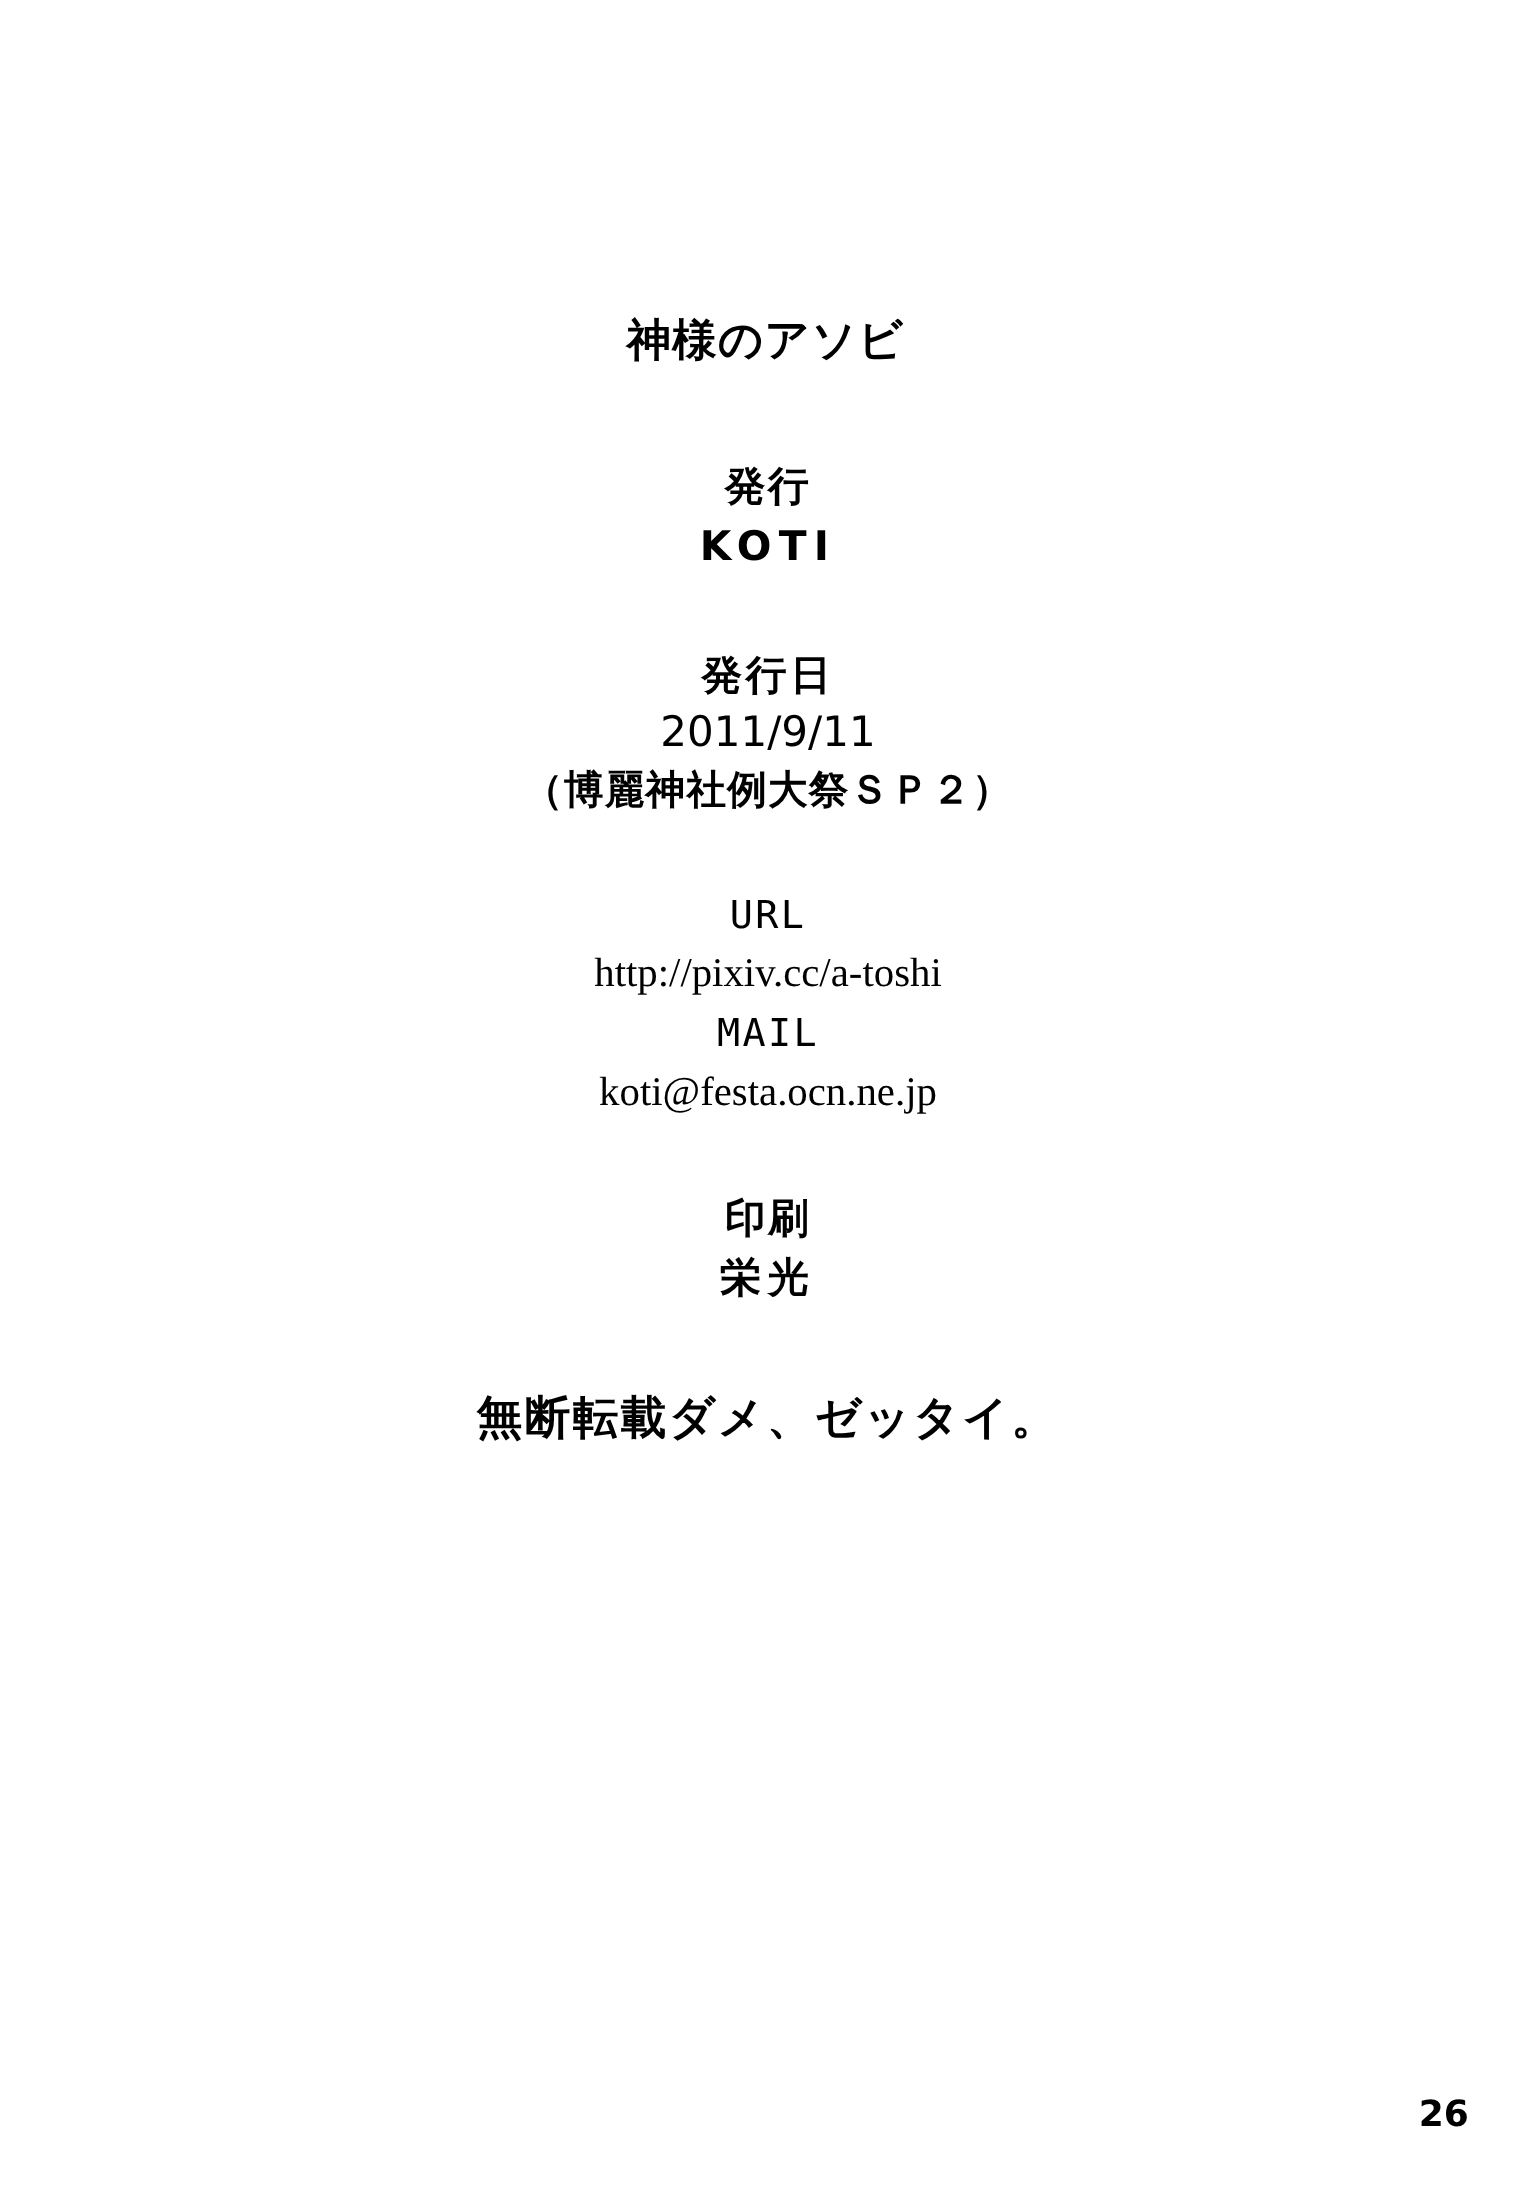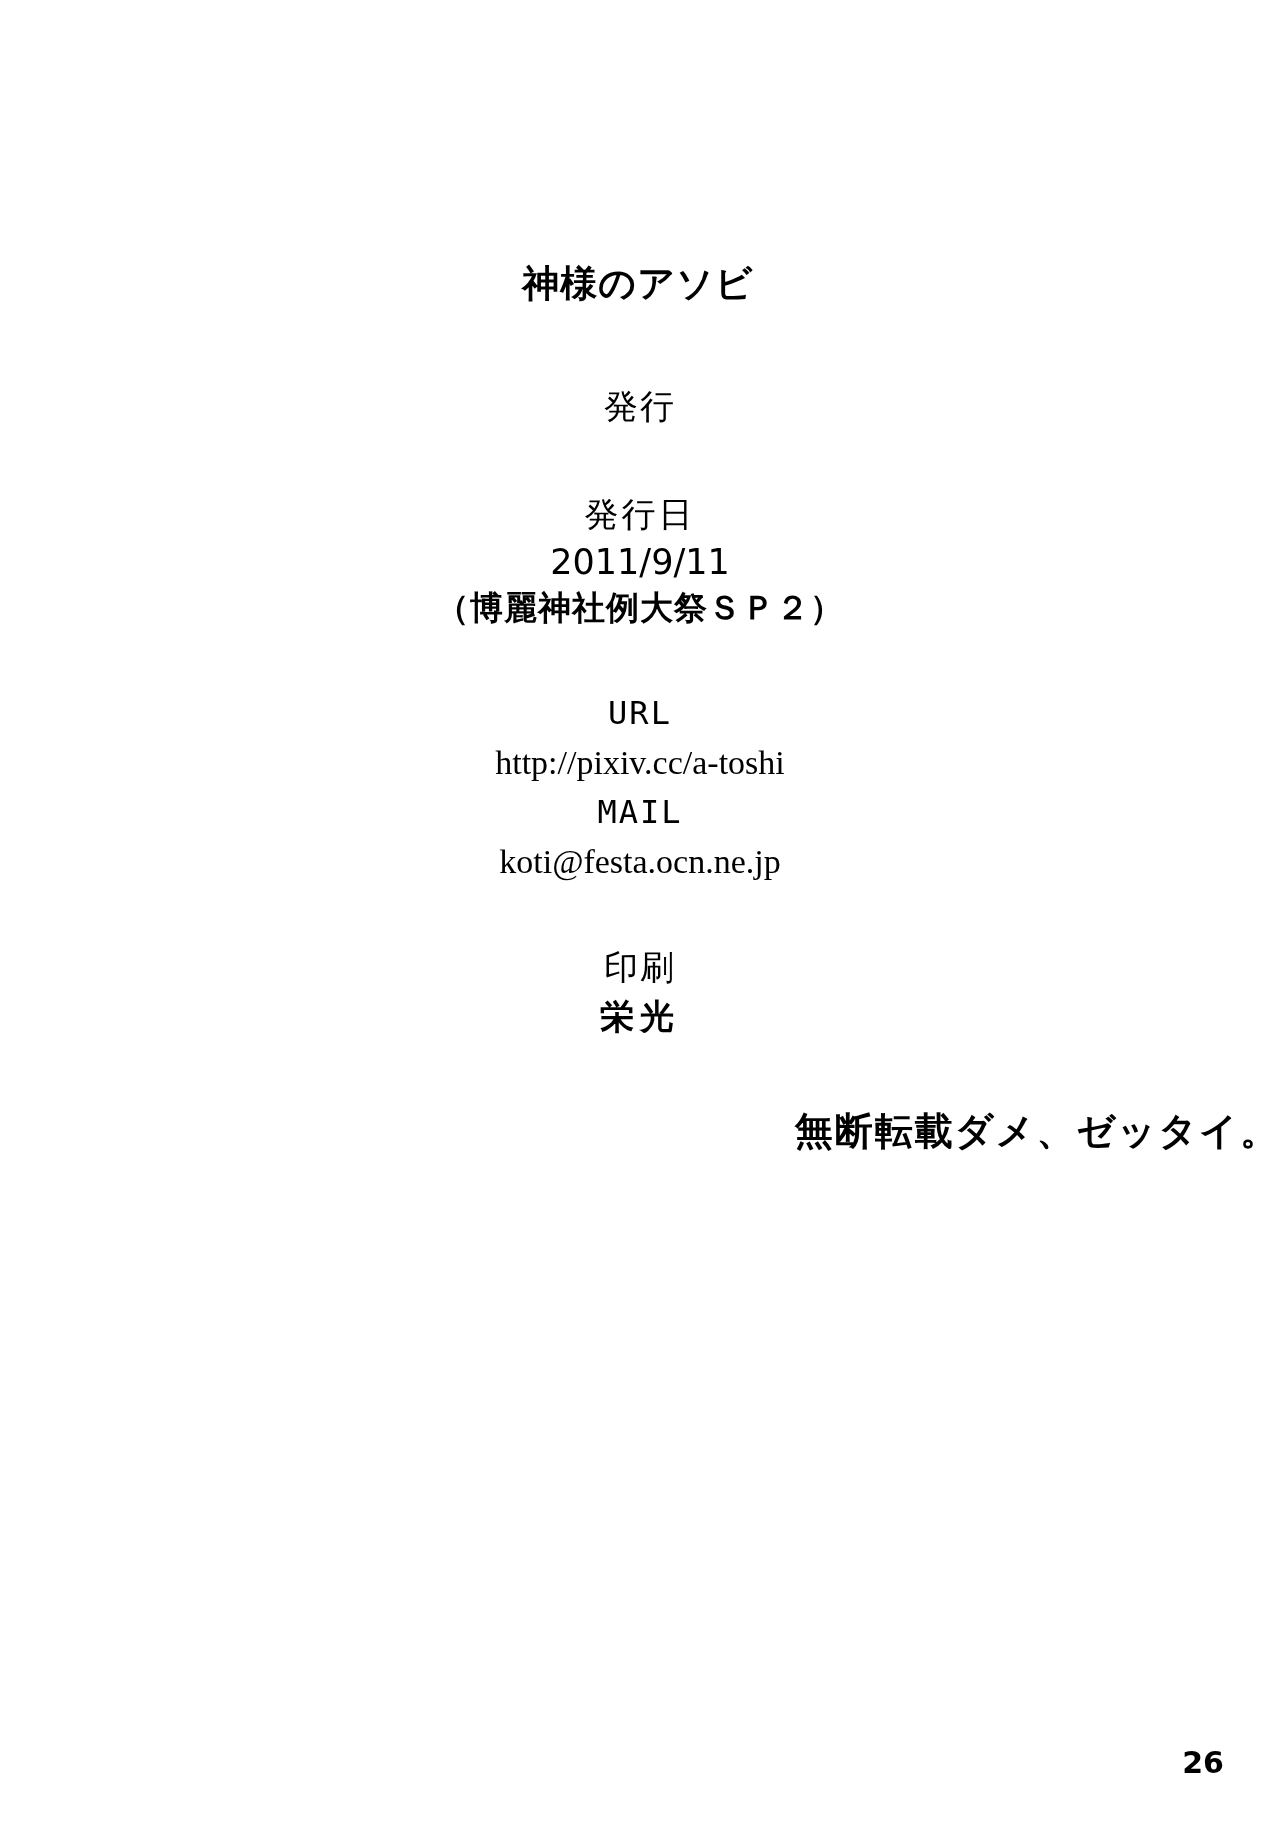--- a/index.html
+++ b/index.html
@@ -33,21 +33,21 @@
     font-size: 37px;
     letter-spacing: 1px;
     line-height: 1.2;
     margin: 0 4px 76px 0;
   }
   .block {
     margin: 0 0 58px 0;
   }
   .label-jp {
     font-family: "DejaVu Sans", sans-serif;
-    font-weight: normal;
+    font-weight: bold;
     font-size: 34px;
     letter-spacing: 2px;
     line-height: 1.45;
   }
   .value-jp {
     font-family: "DejaVu Sans", sans-serif;
     font-weight: bold;
     font-size: 34px;
     letter-spacing: 6px;
     line-height: 1.45;
@@ -80,21 +80,20 @@
   }
   .url-block { margin-bottom: 56px; }
   .print-block { margin-bottom: 66px; }
   .notice {
     font-family: "DejaVu Sans", sans-serif;
     font-weight: bold;
     font-size: 38px;
     letter-spacing: 2px;
     line-height: 1.3;
     margin-top: 6px;
-    text-align: right;
   }
   .page-number {
     position: absolute;
     right: 56px;
     bottom: 53px;
     font-family: "DejaVu Sans", sans-serif;
     font-weight: bold;
     font-size: 30px;
     letter-spacing: 0px;
   }
@@ -103,20 +102,21 @@
 <body>
 
 <div class="page">
 
   <div class="colophon">
 
     <div class="title">神様のアソビ</div>
 
     <div class="block">
       <div class="label-jp">発行</div>
+      <div class="value-jp">KOTI</div>
     </div>
 
     <div class="block">
     </div>
 
     <div class="block date-block">
       <div class="label-jp">発行日</div>
       <div class="date-value">2011/9/11</div>
       <div class="date-event">（博麗神社例大祭ＳＰ２）</div>
     </div>

